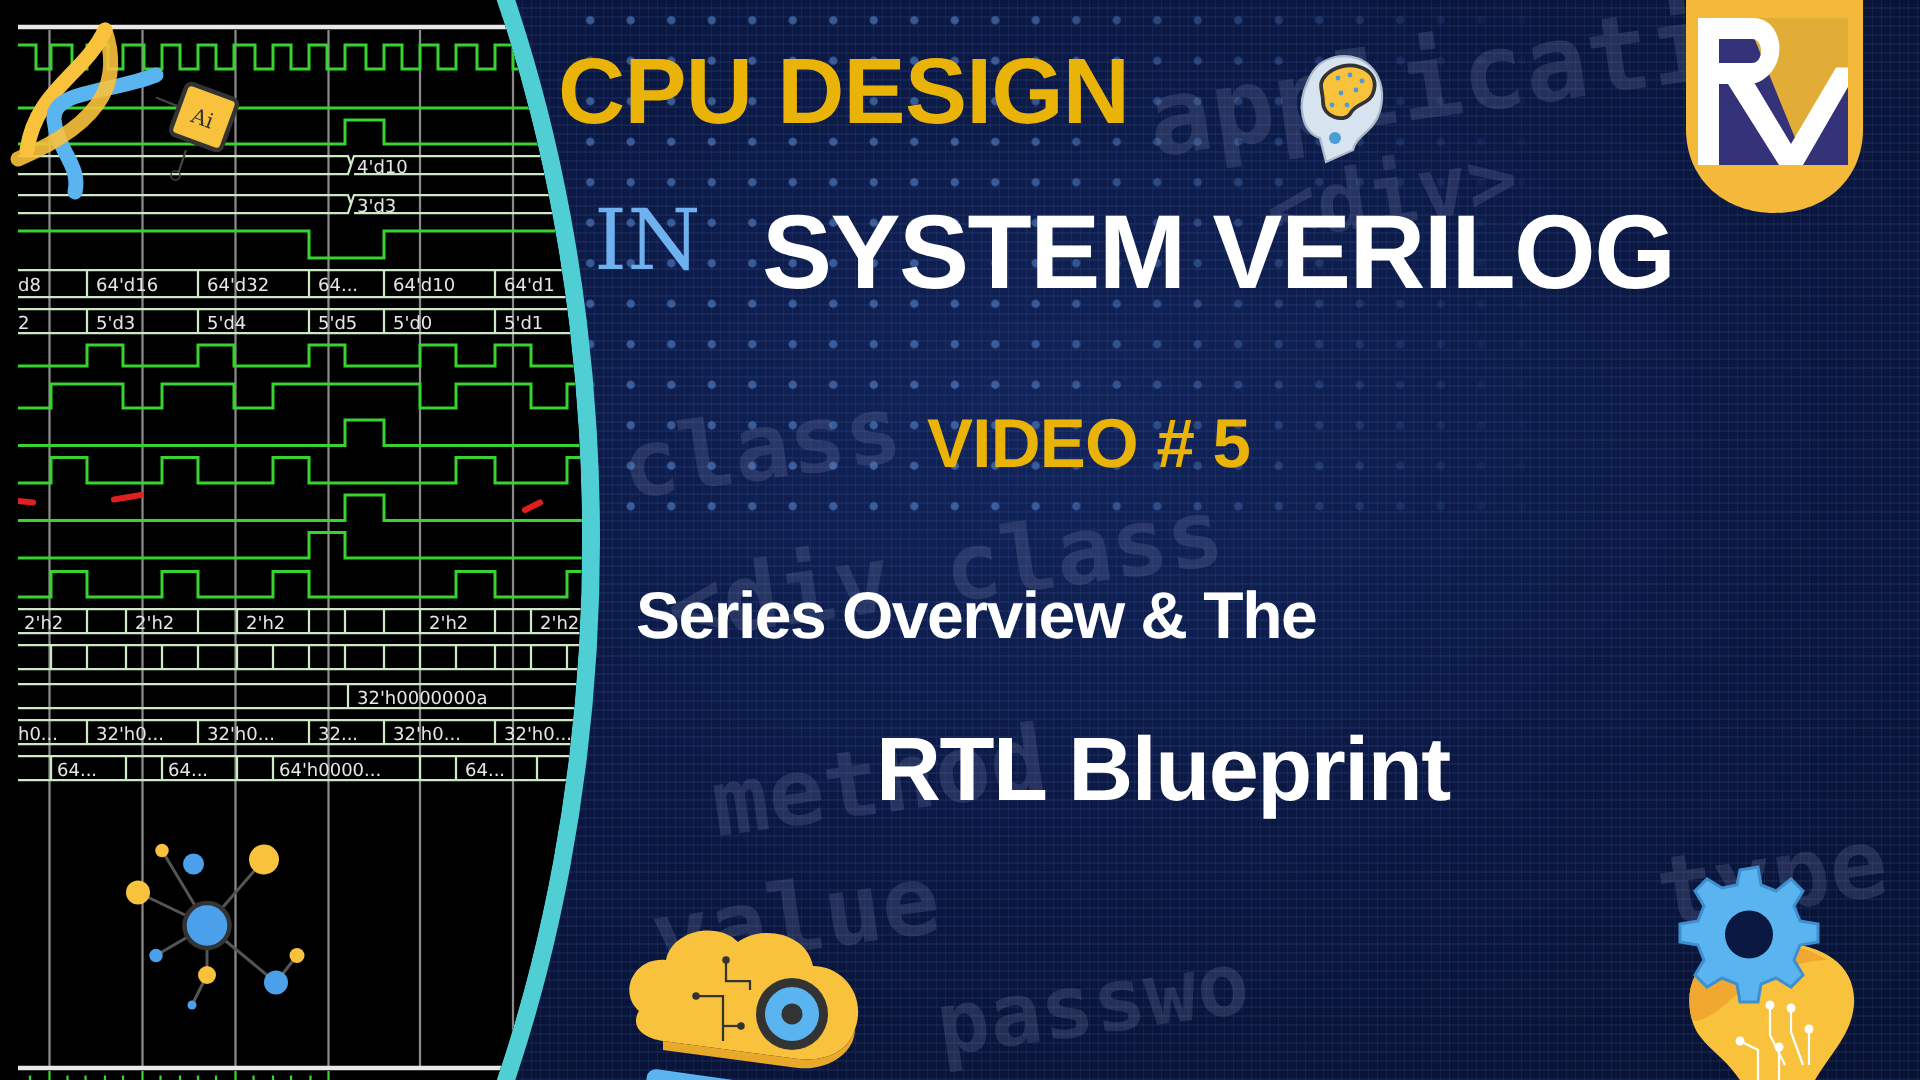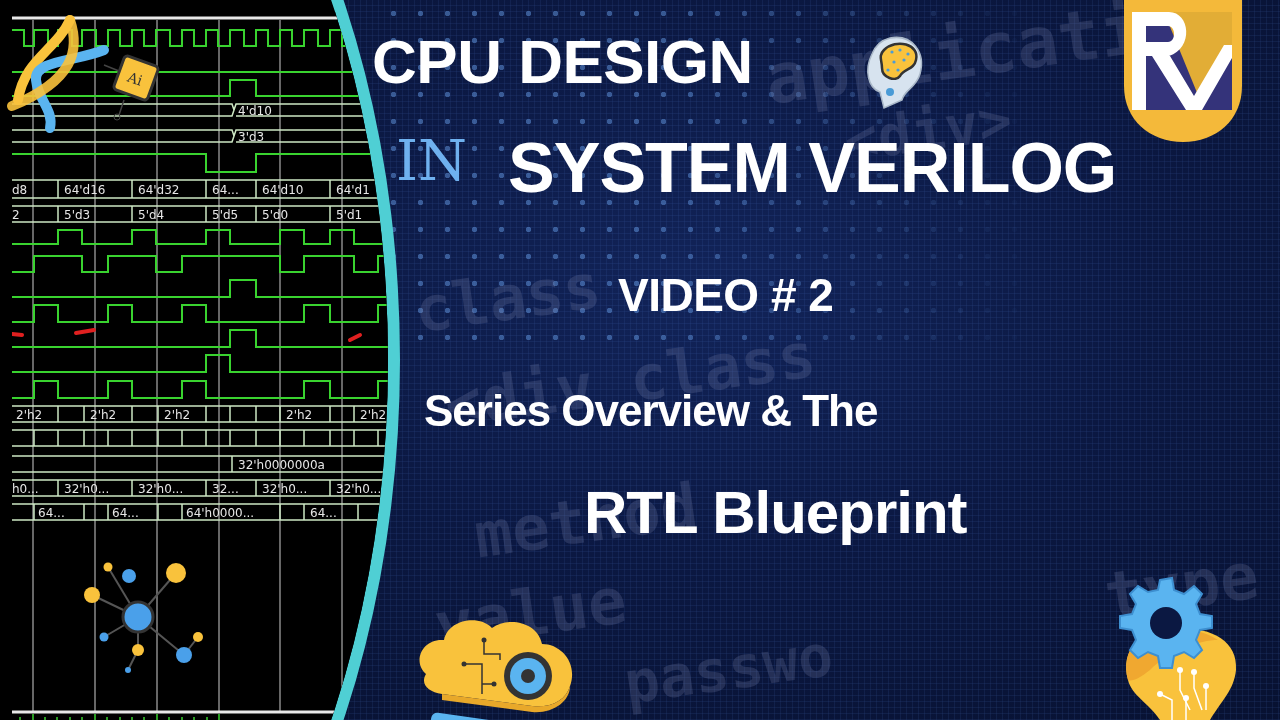--- a/index.html
+++ b/index.html
@@ -9,21 +9,21 @@
   .grid { position:absolute; inset:0; opacity:0.35;
       background-image:
         repeating-linear-gradient(0deg, rgba(80,120,200,0.35) 0 1px, transparent 1px 6px),
         repeating-linear-gradient(90deg, rgba(80,120,200,0.35) 0 1px, transparent 1px 6px); }
   .dots { position:absolute; left:380px; top:0; width:700px; height:360px; opacity:0.55;
       background-image: radial-gradient(circle, #5d8fd6 0 2.5px, transparent 3px);
       background-size:27px 27px; -webkit-mask-image: linear-gradient(90deg, #000 0%, #000 40%, transparent 95%); mask-image: linear-gradient(90deg, #000 0%, #000 40%, transparent 95%); }
   .code-word { position:absolute; font-family:"DejaVu Sans Mono", monospace; font-weight:bold; color:rgba(130,140,180,0.22); white-space:nowrap; transform:rotate(-8deg); transform-origin:left top; }
   .wave { position:absolute; left:-520px; top:-390px; width:920px; height:1500px; border-radius:50%; overflow:hidden; background:#000; border:12px solid #4fcfd4; box-sizing:border-box; }
   .wave-inner { position:absolute; left:520px; top:390px; width:400px; height:720px; }
-  .title-yellow { position:absolute; color:#ffffff; font-weight:bold; letter-spacing:-0.5px; }
+  .title-yellow { position:absolute; color:#eab308; font-weight:bold; letter-spacing:-0.5px; }
   .title-white { position:absolute; color:#ffffff; font-weight:bold; letter-spacing:-1px; }
   .in-script { position:absolute; color:#6fb1ef; font-family:"DejaVu Serif", serif; }
   .logo { position:absolute; left:1124px; top:0; width:118px; height:145px; }
 </style>
 </head>
 <body>
 
 <div class="bg"></div>
 <div class="grid"></div>
 <div class="dots"></div>
@@ -242,21 +242,21 @@
       <circle cx="44" cy="30" r="1.6"></circle>
       <circle cx="28" cy="40" r="1.6"></circle>
       <circle cx="38" cy="40" r="1.6"></circle>
     </g>
   <circle cx="30" cy="62" r="4" fill="#4a9bd6"></circle>
 </svg>
 
 <div class="in-script" style="left:396px;top:128px;font-size:56px;">IN</div>
 <div class="title-white" style="left:508px;top:128px;font-size:70px;">SYSTEM VERILOG</div>
 
-<div class="title-yellow" style="left:618px;top:268px;font-size:46px;">VIDEO # 2</div>
+<div class="title-yellow" style="left:618px;top:268px;font-size:46px;">VIDEO # 5</div>
 
 <div class="title-white" style="left:424px;top:386px;font-size:44px;">Series Overview &amp; The</div>
 <div class="title-white" style="left:584px;top:478px;font-size:60px;">RTL Blueprint</div>
 
 <svg class="logo" viewBox="0 0 118 145">
   <path d="M0 0 H118 V86 C118 120, 92 142, 59 142 C26 142, 0 120, 0 86 Z" fill="#f4b93a"></path>
   <rect x="8" y="12" width="100" height="98" fill="#34337a"></rect>
   <polygon points="40,12 108,12 108,45 76,100" fill="#e2ad36"></polygon>
   <path d="M8 12 H45 C66 12, 70 48, 45 56 L8 56 V42 H44 C52 42, 52 26, 44 26 H22 V110 H8 Z" fill="#ffffff"></path>
   <polygon points="28,56 46,56 70,96 100,45 108,45 108,58 78,110 62,110" fill="#ffffff"></polygon>

